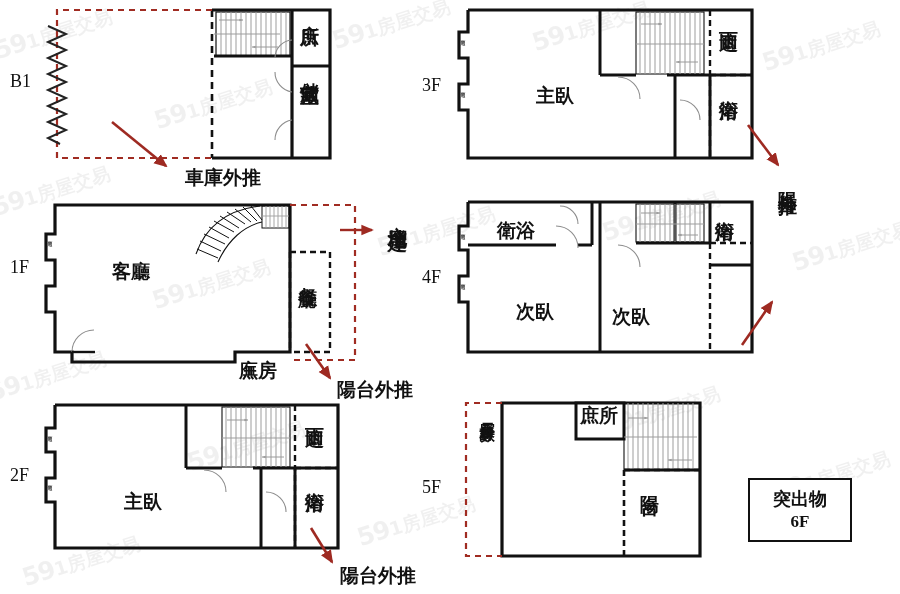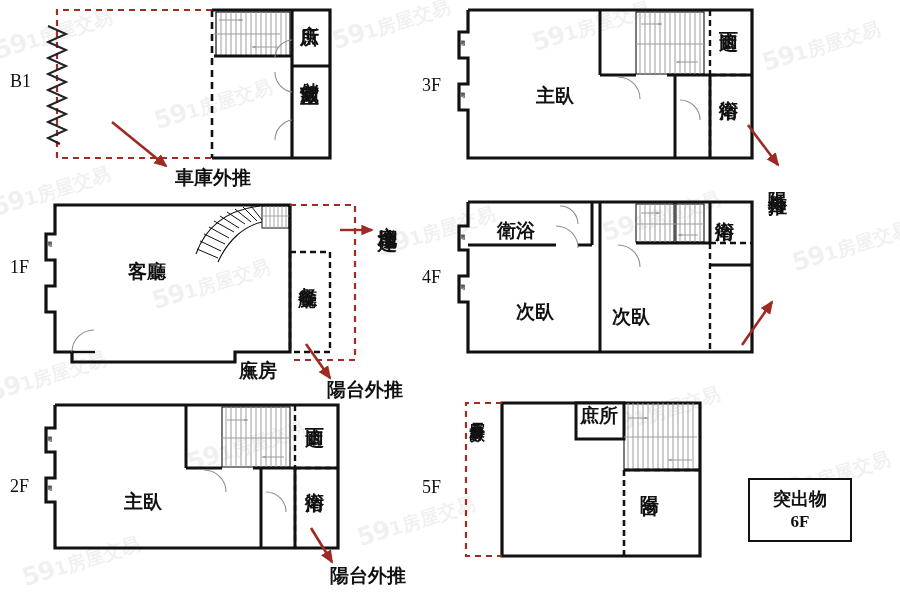--- a/index.html
+++ b/index.html
@@ -31,21 +31,21 @@
     line-height:1.02;
     user-select:none;
   }
   .floor-tag{
     font-family:"Liberation Serif","DejaVu Serif",serif;
     font-size:18px;color:#111;letter-spacing:0px;
   }
   .room{font-size:19px;font-weight:700;text-align:center;}
   .room.vert{writing-mode:vertical-rl;text-orientation:upright;letter-spacing:1px;}
   .tiny{font-size:5px;writing-mode:vertical-rl;text-orientation:upright;color:#222;letter-spacing:0px;}
-  .annot{font-size:19px;font-weight:700;color:#111;}
+  .annot{font-size:19px;font-weight:700;color:#111;margin-left:10px;}
   .annot.vert{writing-mode:vertical-rl;text-orientation:upright;letter-spacing:2px;}
   .boxlabel{
     position:absolute;border:2.5px solid #111;background:#fff;
     display:flex;flex-direction:column;align-items:center;justify-content:center;
     font-size:18px;font-weight:700;color:#111;line-height:1.25;
   }
   .boxlabel .f{font-family:"Liberation Serif","DejaVu Serif",serif;font-size:17px;}
 </style>
 </head>
 <body>
@@ -329,28 +329,28 @@
       <path d="M502,403 L466,403 L466,556 L502,556" fill="none" stroke="#a02c22" stroke-width="2.2" stroke-dasharray="6,5"></path>
     </g>
   </svg>
 
   <div class="lbl floor-tag" style="left:10px;top:72px;">B1</div>
   <div class="lbl room vert" style="left:300px;top:10px;">庶所</div>
   <div class="lbl room vert" style="left:300px;top:68px;">儲藏室</div>
   <div class="lbl annot" style="left:175px;top:168px;">車庫外推</div>
 
   <div class="lbl floor-tag" style="left:10px;top:258px;">1F</div>
-  <div class="lbl room" style="left:128px;top:262px;"><span>客廳</span></div>
+  <div class="lbl room" style="left:112px;top:262px;"><span>客廳</span></div>
   <div class="lbl room vert" style="left:298px;top:272px;">餐廳</div>
   <div class="lbl room" style="left:239px;top:337px;margin-top:24px;">廡房</div>
   <div class="lbl tiny" style="left:47px;top:237px;">雨遮</div>
   <div class="lbl annot vert" style="left:378px;top:211px;">空地增建</div>
   <div class="lbl annot" style="left:327px;top:380px;">陽台外推</div>
 
-  <div class="lbl floor-tag" style="left:10px;top:477px;">2F</div>
+  <div class="lbl floor-tag" style="left:10px;top:466px;">2F</div>
   <div class="lbl room" style="left:124px;top:492px;">主臥</div>
   <div class="lbl room vert" style="left:305px;top:412px;">雨遮</div>
   <div class="lbl room vert" style="left:305px;top:478px;">衛浴</div>
   <div class="lbl tiny" style="left:47px;top:432px;">雨遮</div>
   <div class="lbl tiny" style="left:47px;top:481px;">雨遮</div>
   <div class="lbl annot" style="left:330px;top:566px;">陽台外推</div>
 
   <div class="lbl floor-tag" style="left:422px;top:76px;">3F</div>
   <div class="lbl room" style="left:536px;top:86px;">主臥</div>
   <div class="lbl room vert" style="left:719px;top:16px;">雨遮</div>

